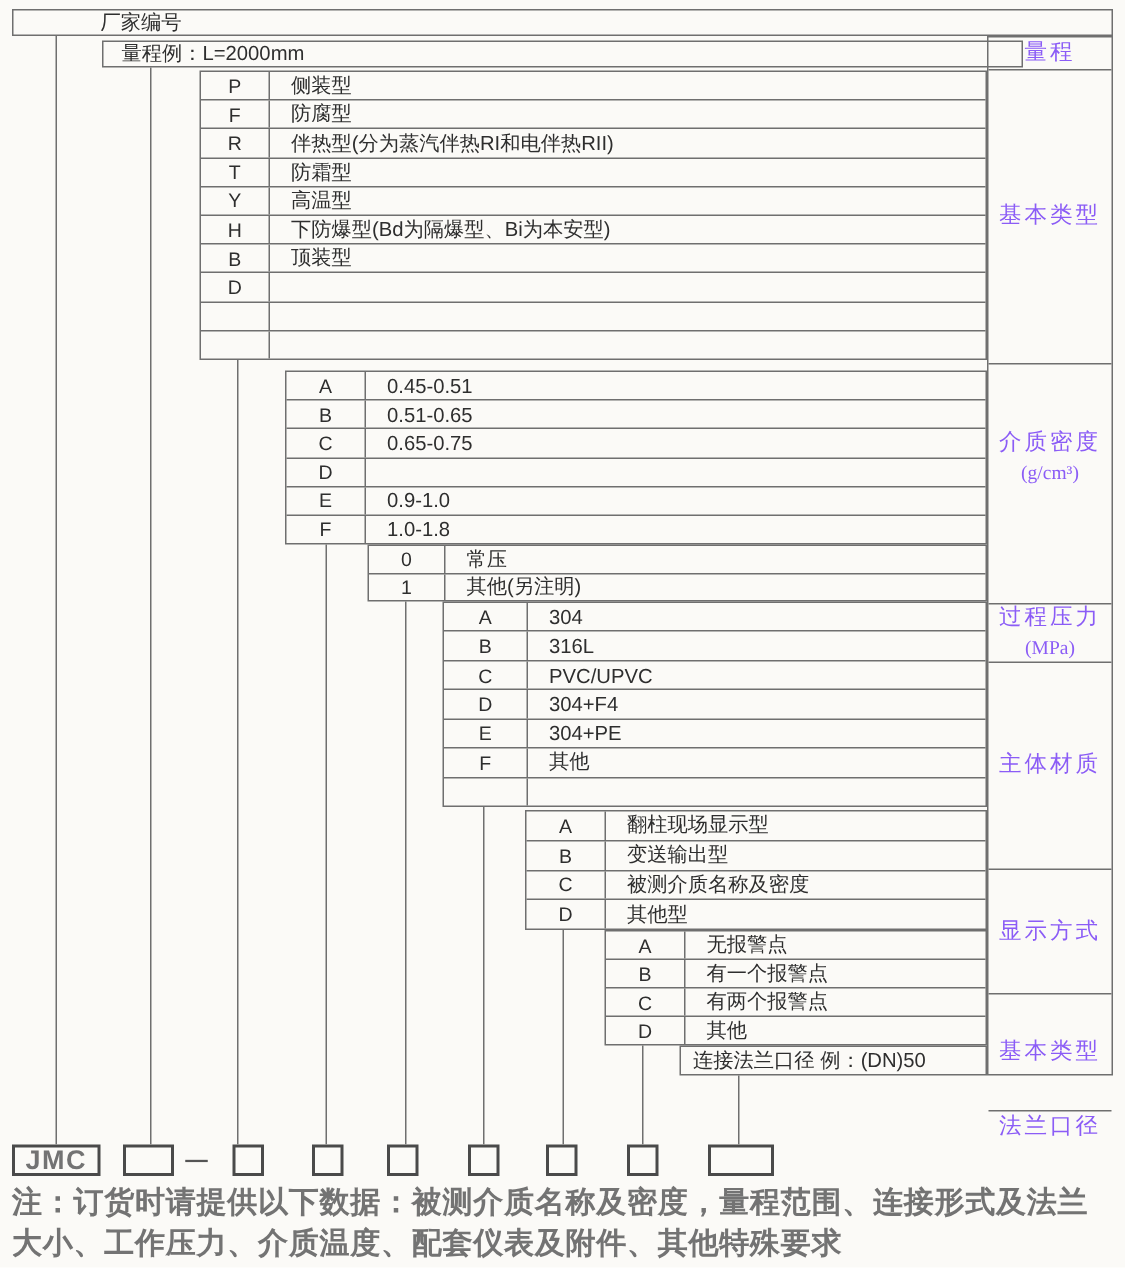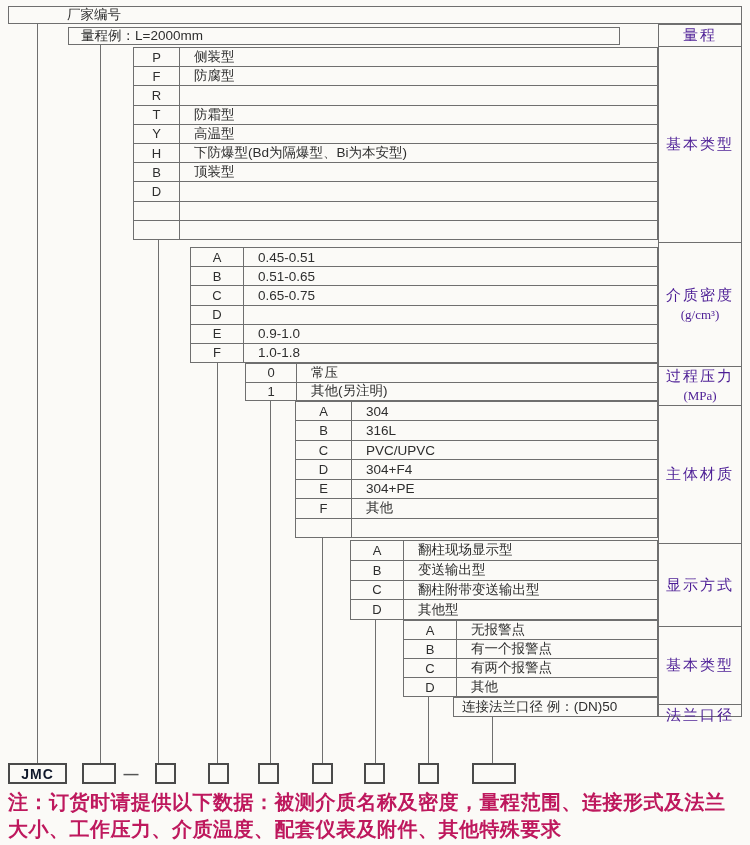--- a/index.html
+++ b/index.html
@@ -11,57 +11,57 @@
   .tbl .row{flex:1 1 0;display:flex;border-top:1px solid #6f6f6f;min-height:0;}
   .tbl .row:first-child{border-top:none;}
   .tbl .code{border-right:1px solid #6f6f6f;display:flex;align-items:center;justify-content:center;
              font-size:13px;flex:0 0 auto;}
   .tbl .desc{flex:1 1 auto;display:flex;align-items:center;padding-left:14px;font-size:13.5px;
              white-space:nowrap;overflow:hidden;}
   .titlecell{display:flex;align-items:center;font-size:13.5px;}
   .cat-col{display:flex;flex-direction:column;border:1px solid #6f6f6f;}
   .cat-cell{flex:0 0 auto;display:flex;flex-direction:column;align-items:center;justify-content:center;
             border-top:1px solid #6f6f6f;font-family:"Liberation Serif",serif;font-size:15px;
-            color:#4c1d95;letter-spacing:2px;line-height:19px;}
+            color:#8b5cf6;letter-spacing:2px;line-height:19px;}
   .cat-cell:first-child{border-top:none;}
   .cat-sub{letter-spacing:0px;font-size:13px;}
   .vline{position:absolute;width:1px;background:#6f6f6f;}
   .cbox{position:absolute;top:763px;height:21px;border:2px solid #4a4a4a;box-sizing:border-box;
         background:#fbfaf7;display:flex;align-items:center;justify-content:center;}
-  .jmc{font-weight:bold;font-size:14px;letter-spacing:1px;color:#0f172a;}
+  .jmc{font-weight:bold;font-size:18px;letter-spacing:1px;color:#737373;}
   .dash{position:absolute;top:763px;height:21px;display:flex;align-items:center;justify-content:center;
         color:#555;font-weight:bold;font-size:15px;}
-  .note{position:absolute;left:8px;top:789px;width:740px;color:#be185d;font-weight:bold;
+  .note{position:absolute;left:8px;top:789px;width:740px;color:#737373;font-weight:bold;
         font-size:20px;line-height:27px;letter-spacing:0.5px;}
 </style>
 </head>
 <body>
 
 <div class="page">
 
   <div class="abs frame titlecell" style="left:8px;top:6px;width:734px;height:18px;padding-left:58px;">
     <span>厂家编号</span>
   </div>
 
-  <div class="abs frame titlecell" style="left:68px;top:27px;width:552px;height:18px;padding-left:12px;">
+  <div class="abs frame titlecell" style="left:68px;top:27px;width:614px;height:18px;padding-left:12px;">
     <span>量程例：L=2000mm</span>
   </div>
 
   <div class="abs cat-col" style="left:658px;top:24px;width:84px;height:693px;">
     <div class="cat-cell" style="height:21px;">
       <span>量程</span>
     </div>
     <div class="cat-cell" style="height:195px;">
       <span>基本类型</span>
     </div>
     <div class="cat-cell" style="height:123px;">
       <span>介质密度</span>
       <span class="cat-sub">(g/cm³)</span>
     </div>
-    <div class="cat-cell" style="height:38px;">
+    <div class="cat-cell" style="height:38px;margin-top:36px;">
       <span>过程压力</span>
       <span class="cat-sub">(MPa)</span>
     </div>
     <div class="cat-cell" style="height:137px;">
       <span>主体材质</span>
     </div>
     <div class="cat-cell" style="height:82px;">
       <span>显示方式</span>
     </div>
     <div class="cat-cell" style="height:77px;">
@@ -76,20 +76,21 @@
     <div class="row">
         <div class="code" style="width:45px;">P</div>
         <div class="desc">侧装型</div>
       </div>
     <div class="row">
         <div class="code" style="width:45px;">F</div>
         <div class="desc">防腐型</div>
       </div>
     <div class="row">
         <div class="code" style="width:45px;">R</div>
+        <div class="desc">伴热型(分为蒸汽伴热RI和电伴热RII)</div>
       </div>
     <div class="row">
         <div class="code" style="width:45px;">T</div>
         <div class="desc">防霜型</div>
       </div>
     <div class="row">
         <div class="code" style="width:45px;">Y</div>
         <div class="desc">高温型</div>
       </div>
     <div class="row">
@@ -185,21 +186,21 @@
     <div class="row">
         <div class="code" style="width:52px;">A</div>
         <div class="desc">翻柱现场显示型</div>
       </div>
     <div class="row">
         <div class="code" style="width:52px;">B</div>
         <div class="desc">变送输出型</div>
       </div>
     <div class="row">
         <div class="code" style="width:52px;">C</div>
-        <div class="desc">翻柱附带变送输出型</div>
+        <div class="desc">被测介质名称及密度</div>
       </div>
     <div class="row">
         <div class="code" style="width:52px;">D</div>
         <div class="desc">其他型</div>
       </div>
   </div>
 
   <div class="abs frame tbl" style="left:403px;top:620px;width:255px;height:77px;">
     <div class="row">
         <div class="code" style="width:52px;">A</div>

